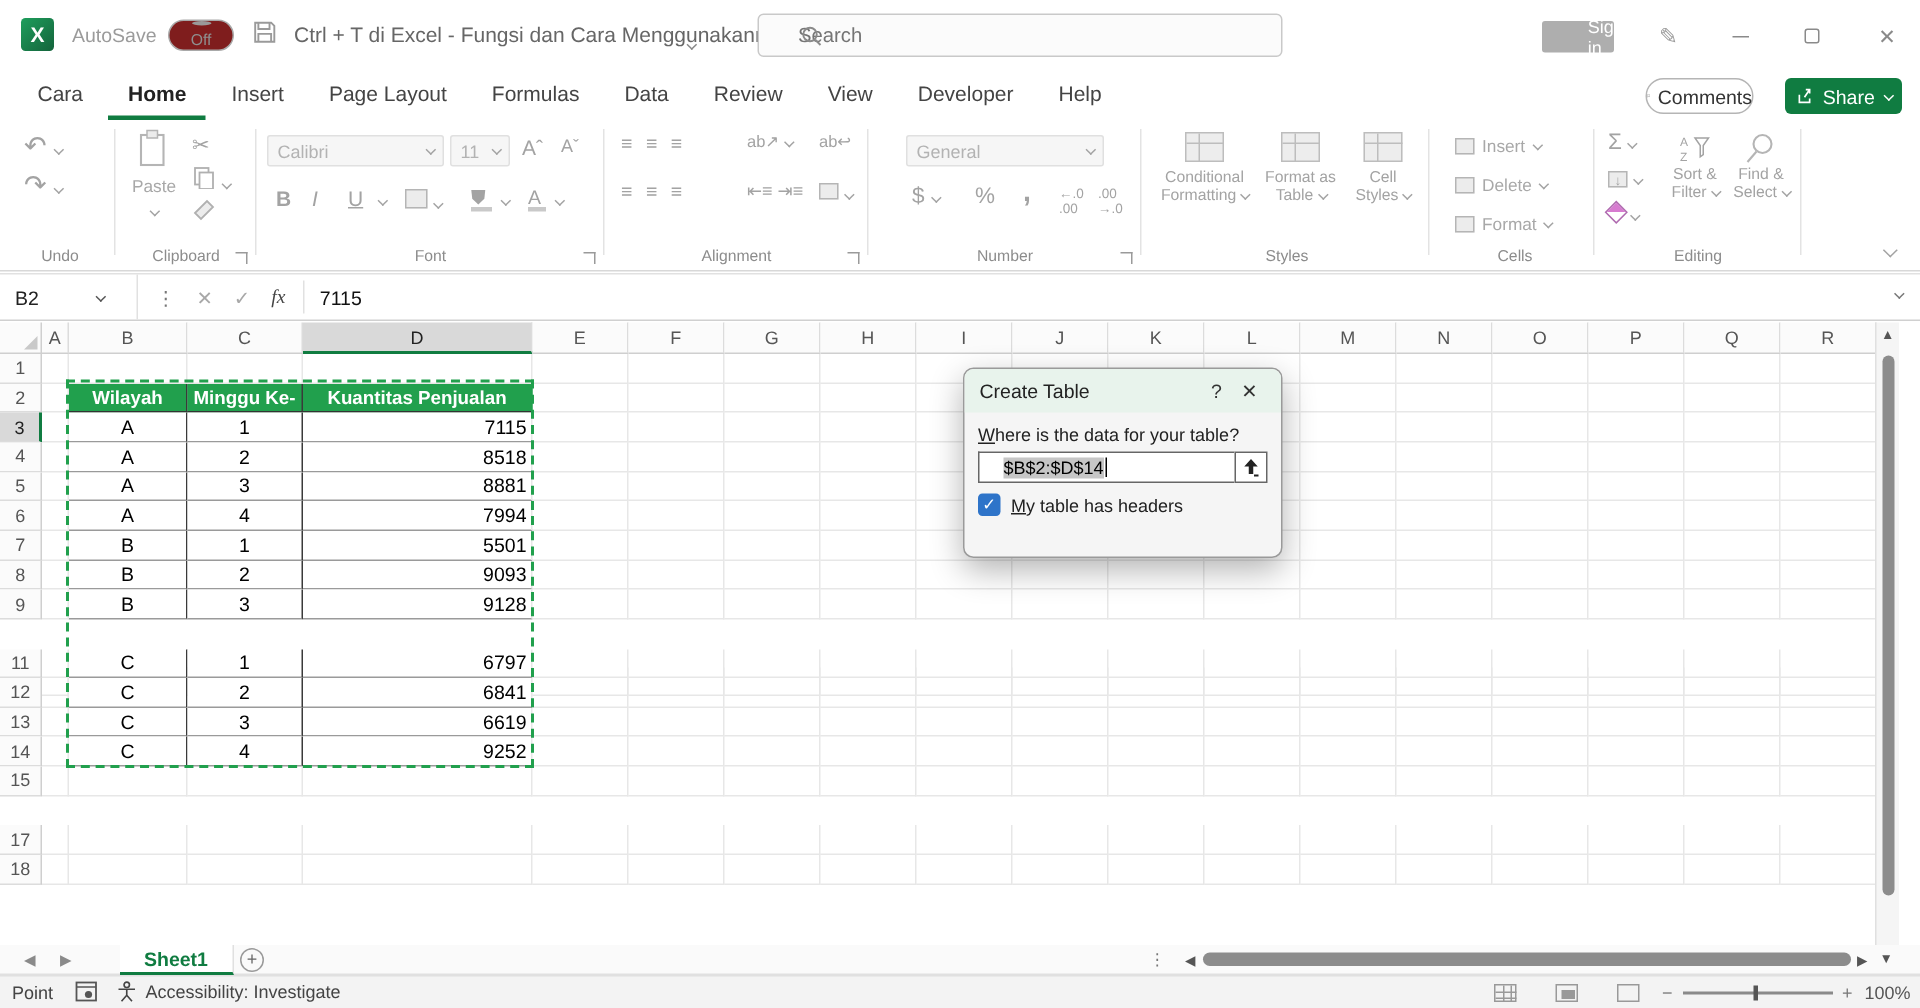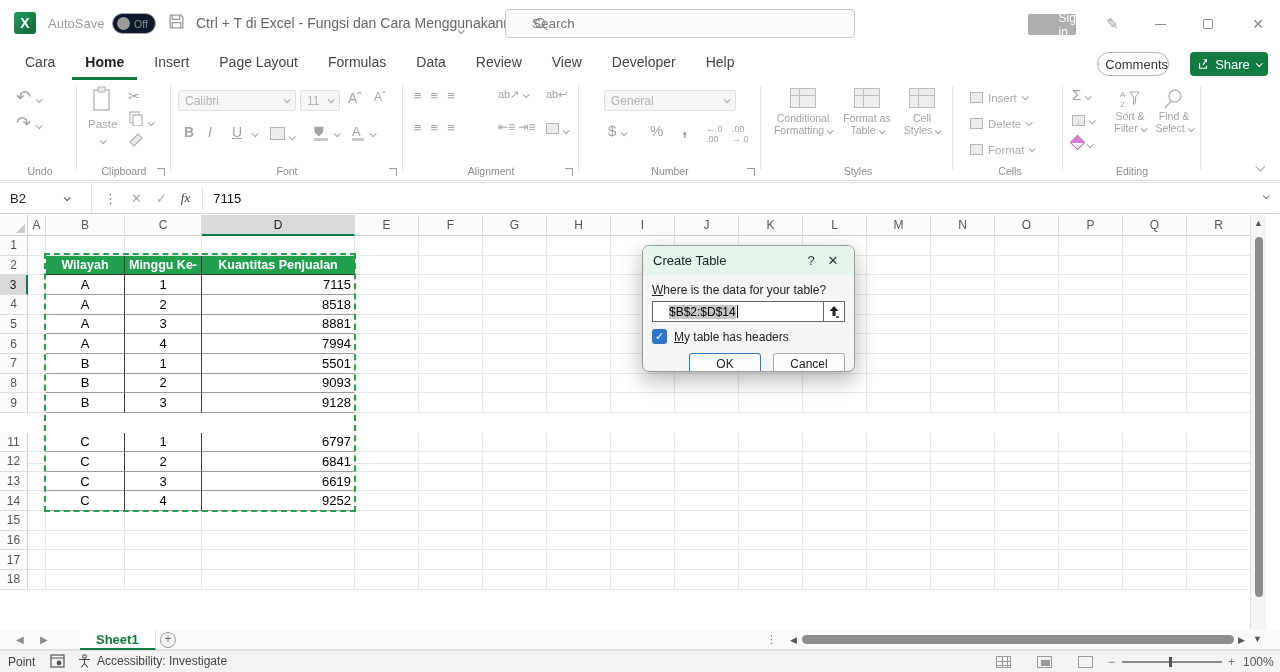--- a/index.html
+++ b/index.html
@@ -7,21 +7,21 @@
     font-family:"Liberation Sans", sans-serif; background:#fff; }
   #app { position:relative; width:1280px; height:672px; background:#fff; }
 
   
   #titlebar { position:absolute; top:0; left:0; width:1280px; height:47px; background:#fff; }
   .xl-logo { position:absolute; left:14px; top:12px; width:22px; height:22px; border-radius:3px;
     background:linear-gradient(135deg,#1E9E5C,#14633B); color:#fff; font-weight:bold;
     font-size:14px; display:flex; align-items:center; justify-content:center; }
   .autosave { position:absolute; left:48px; top:16px; font-size:13px; color:#9b9b9b; }
   .toggle { position:absolute; left:112px; top:13px; width:44px; height:21px; border:1px solid #a9a9a9;
-    border-radius:11px; background:#0f172a; display:flex; align-items:center; padding:0 4px; gap:4px; }
+    border-radius:11px; background:#7f1d1d; display:flex; align-items:center; padding:0 4px; gap:4px;flex-direction:column; }
   .toggle .knob { width:13px; height:13px; border-radius:50%; background:#9a9a9a; }
   .toggle .tlabel { font-size:10.5px; color:#8f8f8f; }
   .save-ic { position:absolute; left:168px; top:13px; color:#9a9a9a; }
   .doc-title { position:absolute; left:196px; top:15px; font-size:14px; color:#666; white-space:nowrap; }
   .title-chev { position:absolute; left:458px; top:20px; color:#888; }
   .searchbox { position:absolute; left:505px; top:9px; width:350px; height:29px; border:1px solid #c9c9c9;
     border-radius:4px; background:#fbfbfb; display:flex; align-items:center; padding-left:26px; gap:8px; }
   .searchbox input { border:none; outline:none; background:transparent; font-size:13.5px; color:#767676;
     font-family:"Liberation Sans",sans-serif; width:250px; }
   .signin { position:absolute; left:1028px; top:14px; width:48px; height:21px; background:#aeaeae;
@@ -740,41 +740,20 @@
           <div class="gcell" style="width: 64px;"></div>
           <div class="gcell" style="width: 64px;"></div>
           <div class="gcell" style="width: 64px;"></div>
           <div class="gcell" style="width: 64px;"></div>
           <div class="gcell" style="width: 64px;"></div>
           <div class="gcell" style="width: 64px;"></div>
           <div class="gcell" style="width: 64px;"></div>
           <div class="gcell" style="width: 64px;"></div>
           <div class="gcell" style="width: 64px;"></div>
         </div>
-        <div class="grow" style="top: 294.75px; height: 19.65px;">
-          <div class="rowh">16</div>
-          <div class="gcell" style="width: 18px;"></div>
-          <div class="gcell" style="width: 79px;"></div>
-          <div class="gcell" style="width: 77px;"></div>
-          <div class="gcell" style="width: 153px;"></div>
-          <div class="gcell" style="width: 64px;"></div>
-          <div class="gcell" style="width: 64px;"></div>
-          <div class="gcell" style="width: 64px;"></div>
-          <div class="gcell" style="width: 64px;"></div>
-          <div class="gcell" style="width: 64px;"></div>
-          <div class="gcell" style="width: 64px;"></div>
-          <div class="gcell" style="width: 64px;"></div>
-          <div class="gcell" style="width: 64px;"></div>
-          <div class="gcell" style="width: 64px;"></div>
-          <div class="gcell" style="width: 64px;"></div>
-          <div class="gcell" style="width: 64px;"></div>
-          <div class="gcell" style="width: 64px;"></div>
-          <div class="gcell" style="width: 64px;"></div>
-          <div class="gcell" style="width: 64px;"></div>
-        </div>
         <div class="grow" style="top: 314.4px; height: 19.65px;">
           <div class="rowh">17</div>
           <div class="gcell" style="width: 18px;"></div>
           <div class="gcell" style="width: 79px;"></div>
           <div class="gcell" style="width: 77px;"></div>
           <div class="gcell" style="width: 153px;"></div>
           <div class="gcell" style="width: 64px;"></div>
           <div class="gcell" style="width: 64px;"></div>
           <div class="gcell" style="width: 64px;"></div>
           <div class="gcell" style="width: 64px;"></div>
@@ -879,20 +858,16 @@
               <line x1="8" y1="12" x2="11" y2="12" stroke="#222" stroke-width="1.4"></line>
             </svg>
         </div>
       </div>
       <div class="chk-row">
         <span class="chk">✓</span>
         <span class="chk-label">
           <span class="accel">M</span><span>y table has headers</span>
         </span>
       </div>
-      <div class="btn-row">
-        <div class="dbtn primary">OK</div>
-        <div class="dbtn">Cancel</div>
-      </div>
     </div>
   </div>
 
 </div>
 
 </body></html>

